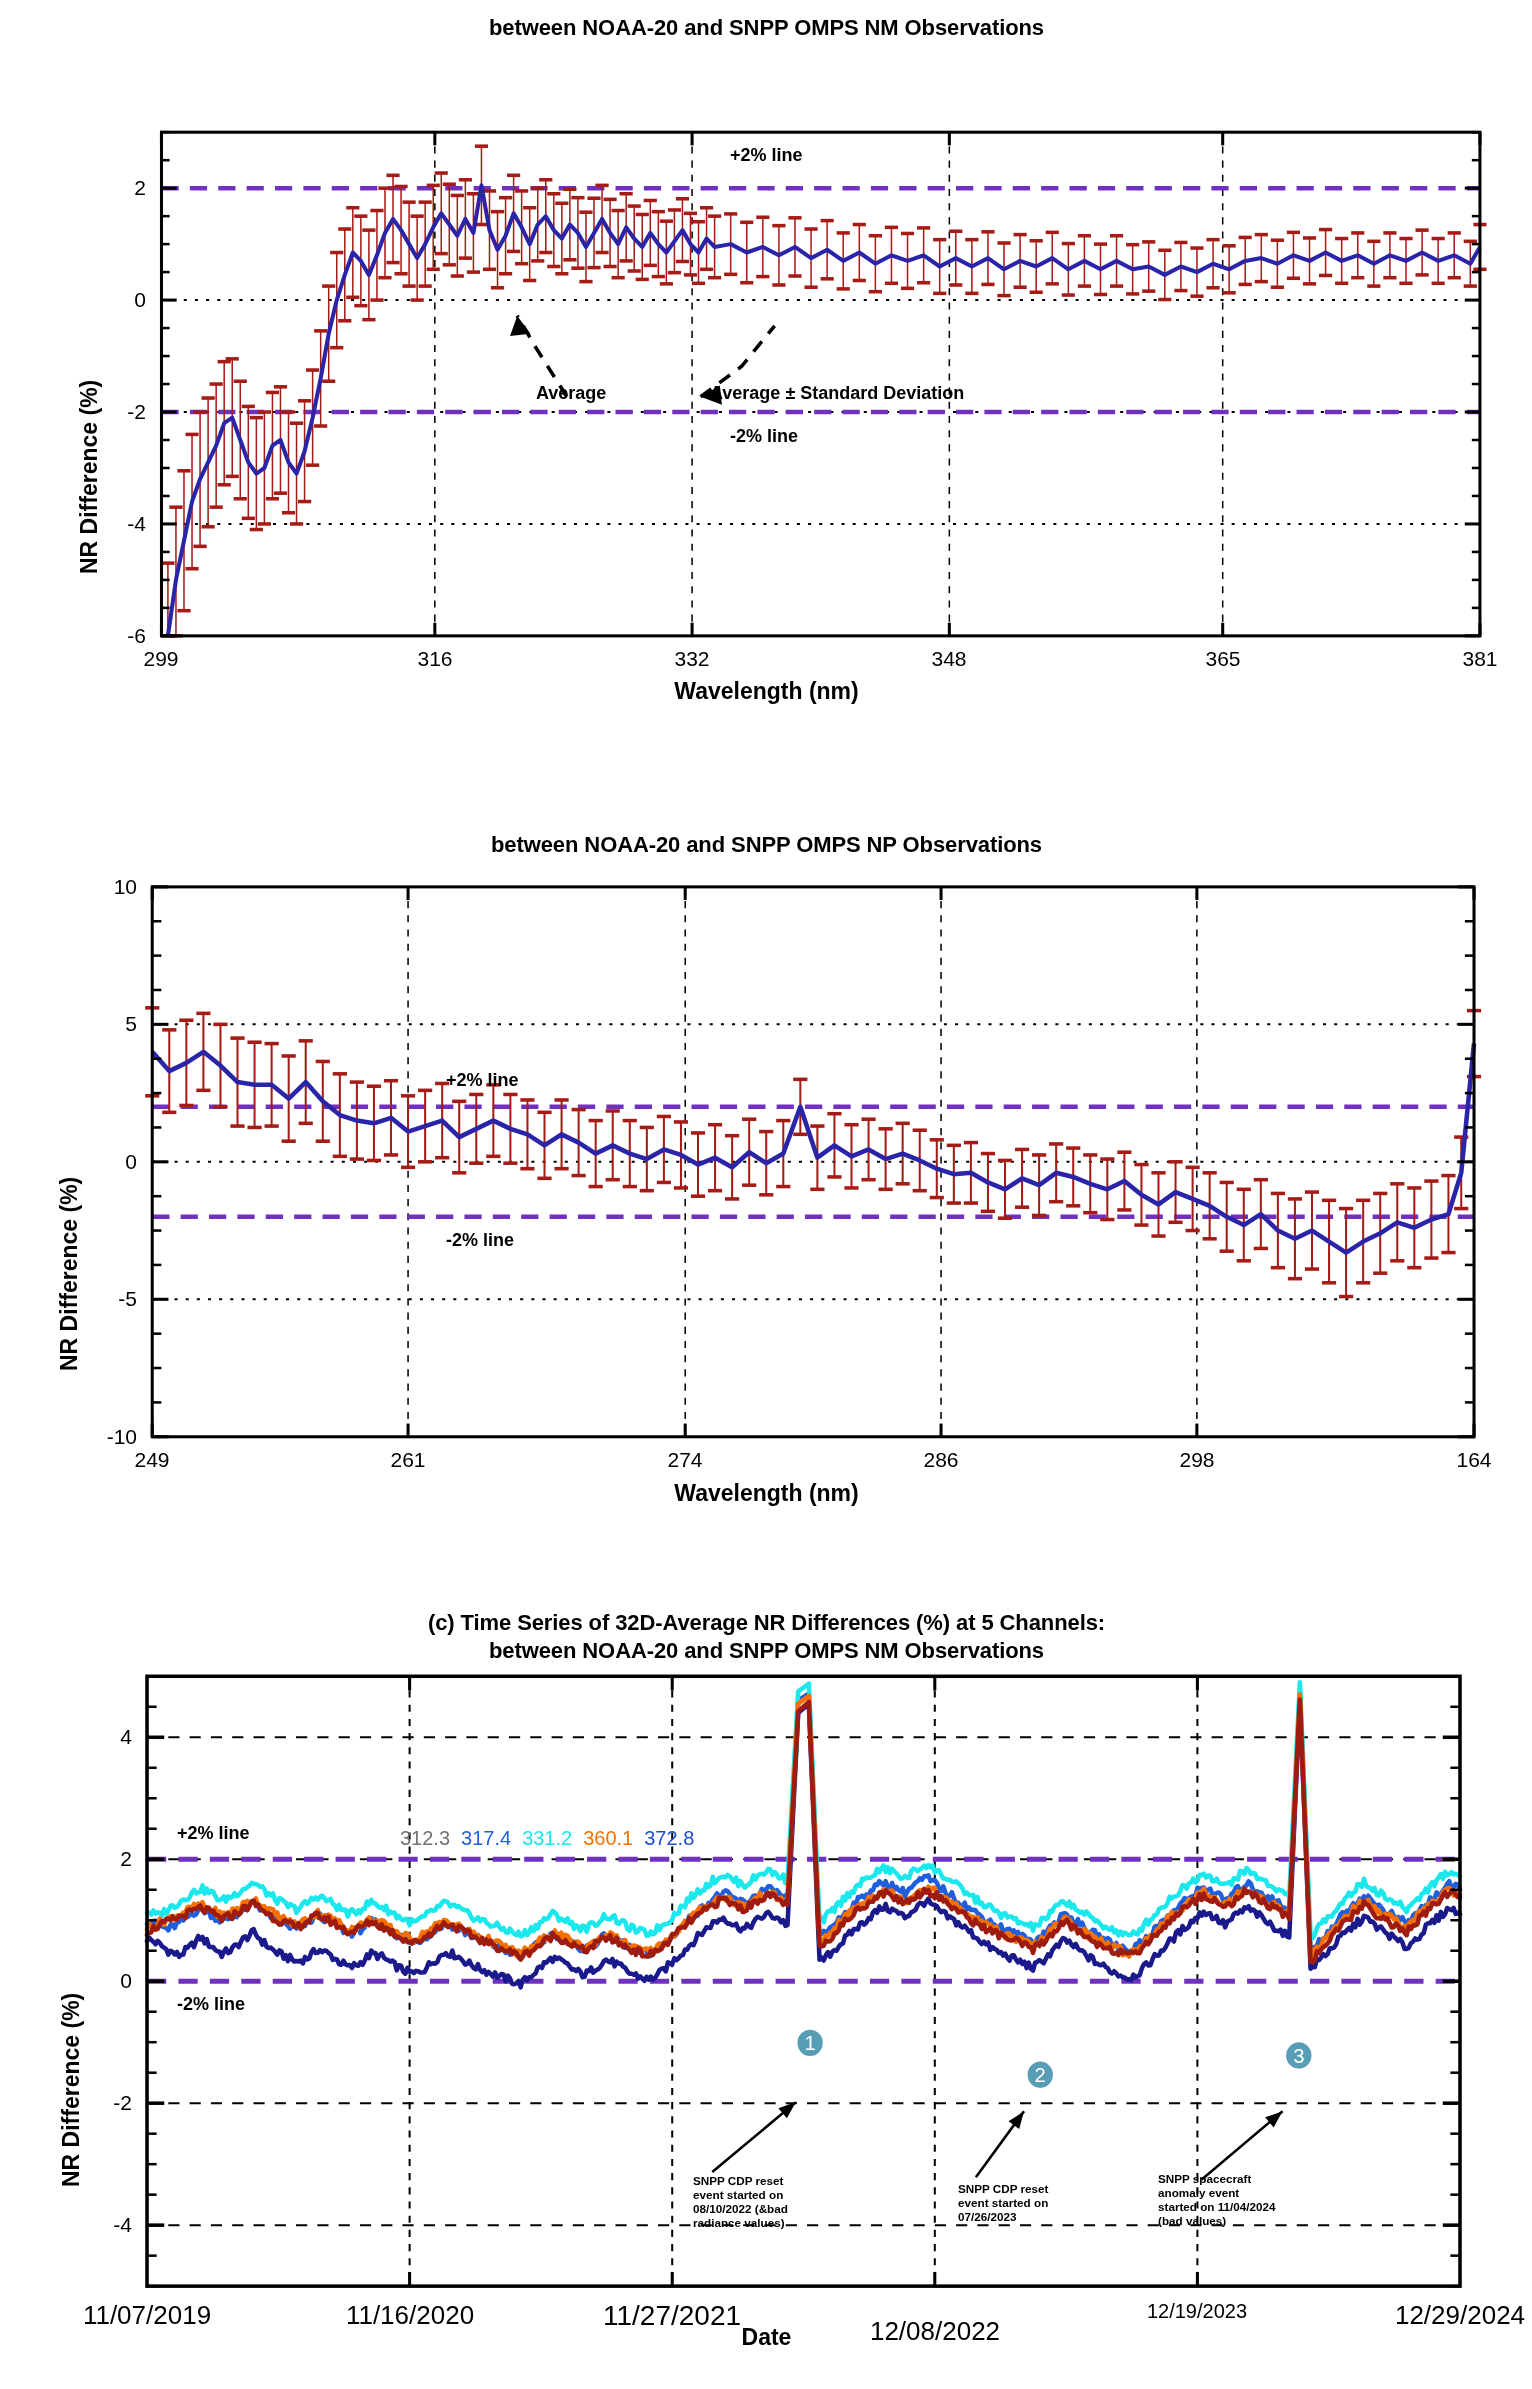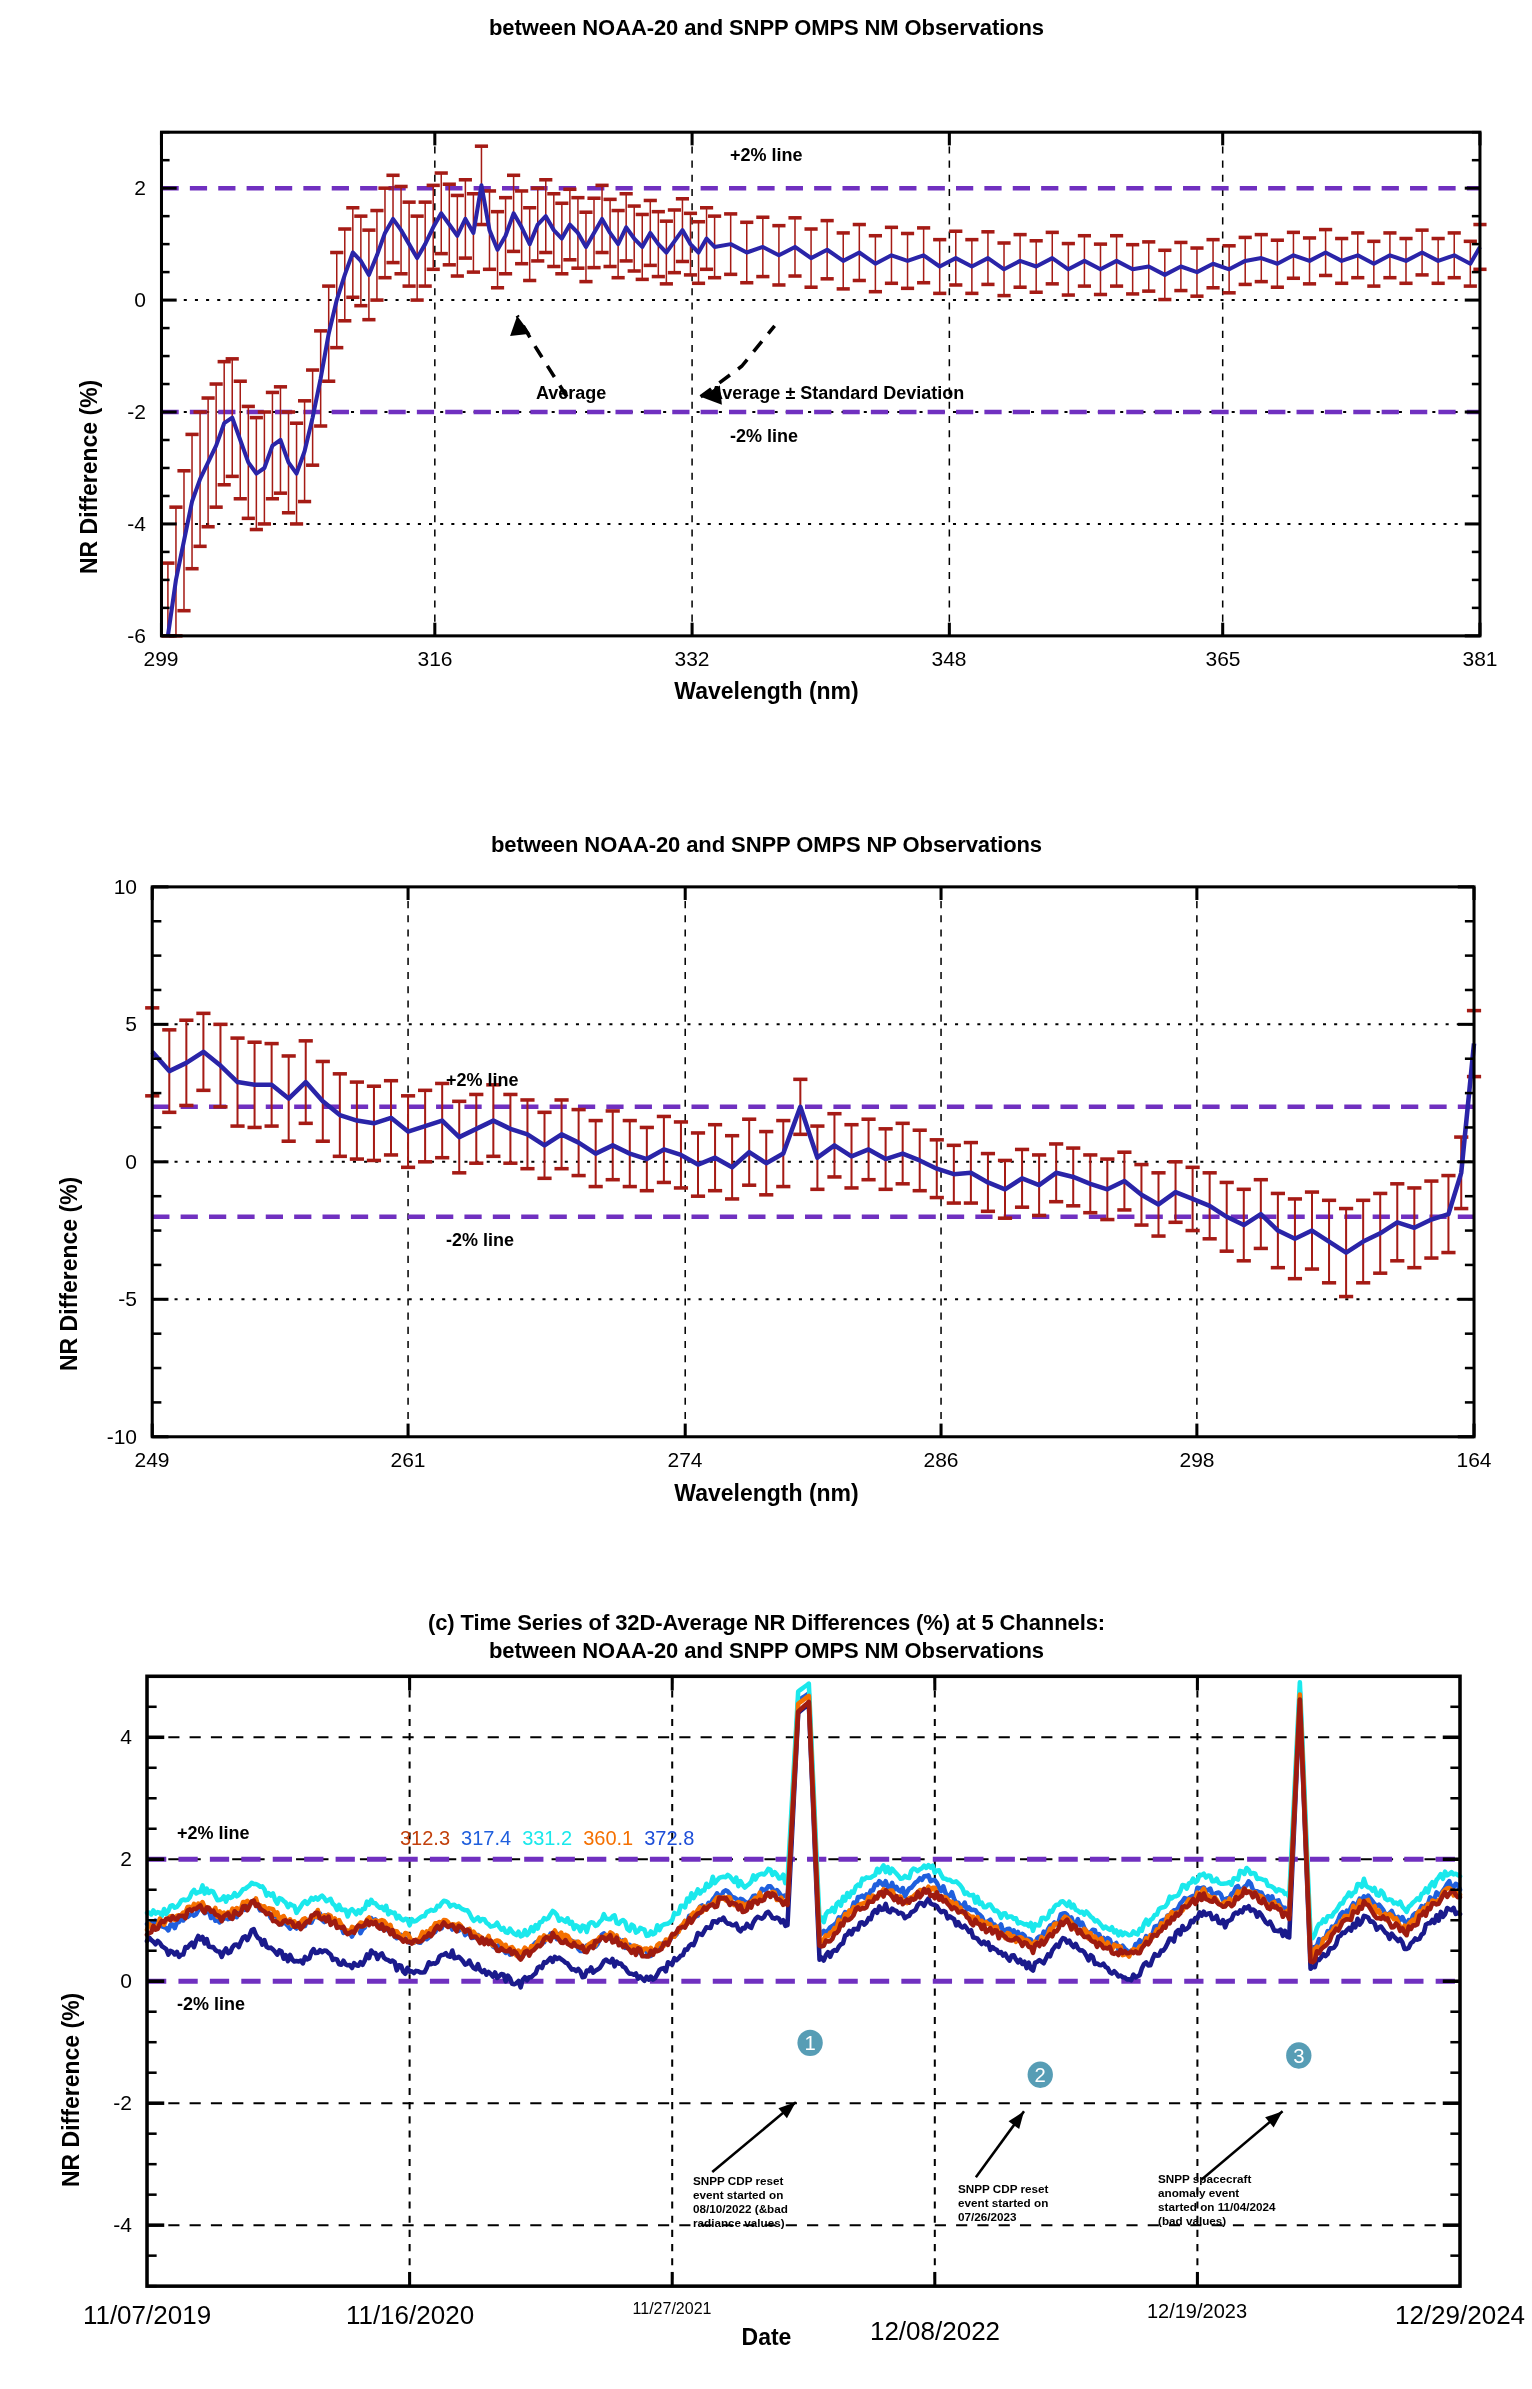--- a/index.html
+++ b/index.html
@@ -973,32 +973,32 @@
             <line x1="1844" y1="22" x2="1844" y2="50" stroke="#000000" stroke-width="6"></line>
             <line x1="2362" y1="1225" x2="2362" y2="1197" stroke="#000000" stroke-width="6"></line>
             <line x1="2362" y1="22" x2="2362" y2="50" stroke="#000000" stroke-width="6"></line>
           </g>
         </svg>
 
       <div class="axis-label-y" id="lab-c-y" style="left:58px;top:522px;">NR Difference (%)</div>
       <div class="axis-label-x" id="lab-c-x" style="left:0;top:659px;">Date</div>
     <div class="tick-x" style="left: 147px; top: 635px; font-size: 26px;">11/07/2019</div>
         <div class="tick-x" style="left: 410px; top: 635px; font-size: 26px;">11/16/2020</div>
-        <div class="tick-x" style="left: 672px; top: 635px; font-size: 16px;">11/27/2021</div>
+        <div class="tick-x" style="left: 672px; top: 635px; font-size: 28px;">11/27/2021</div>
         <div class="tick-x" style="left: 935px; top: 635px; font-size: 26px; margin-top: 16px;">12/08/2022</div>
         <div class="tick-x" style="left: 1197px; top: 635px; font-size: 20px;">12/19/2023</div>
         <div class="tick-x" style="left: 1460px; top: 635px; font-size: 26px;">12/29/2024</div>
         <div class="tick-y" style="left: 66px; width: 66px; top: 72px;">4</div>
         <div class="tick-y" style="left: 66px; width: 66px; top: 194px;">2</div>
         <div class="tick-y" style="left: 66px; width: 66px; top: 316px;">0</div>
         <div class="tick-y" style="left: 66px; width: 66px; top: 438px;">-2</div>
         <div class="tick-y" style="left: 66px; width: 66px; top: 560px;">-4</div>
         <div class="annot" style="left: 177px; top: 158px;">+2% line</div>
         <div class="annot" style="left: 177px; top: 329px;">-2% line</div>
-        <div class="chan-legend" style="left: 400px; top: 162px;"><span style="color: #c2410c;">312.3</span><span style="color: rgb(31, 95, 221);">317.4</span><span style="color: rgb(26, 232, 236);">331.2</span><span style="color: rgb(245, 112, 0);">360.1</span><span style="color: #1d4ed8;">372.8</span></div>
+        <div class="chan-legend" style="left: 400px; top: 162px;"><span style="color: #737373;">312.3</span><span style="color: rgb(31, 95, 221);">317.4</span><span style="color: rgb(26, 232, 236);">331.2</span><span style="color: rgb(245, 112, 0);">360.1</span><span style="color: #1d4ed8;">372.8</span></div>
         <div class="annot-sm" style="left: 693px; top: 509px;">
           <div>SNPP CDP reset</div>
           <div>event started on</div>
           <div>08/10/2022 (&amp;bad</div>
           <div>radiance values)</div>
         </div>
         <div class="annot-sm" style="left: 958px; top: 517px;">
           <div>SNPP CDP reset</div>
           <div>event started on</div>
           <div>07/26/2023</div>

